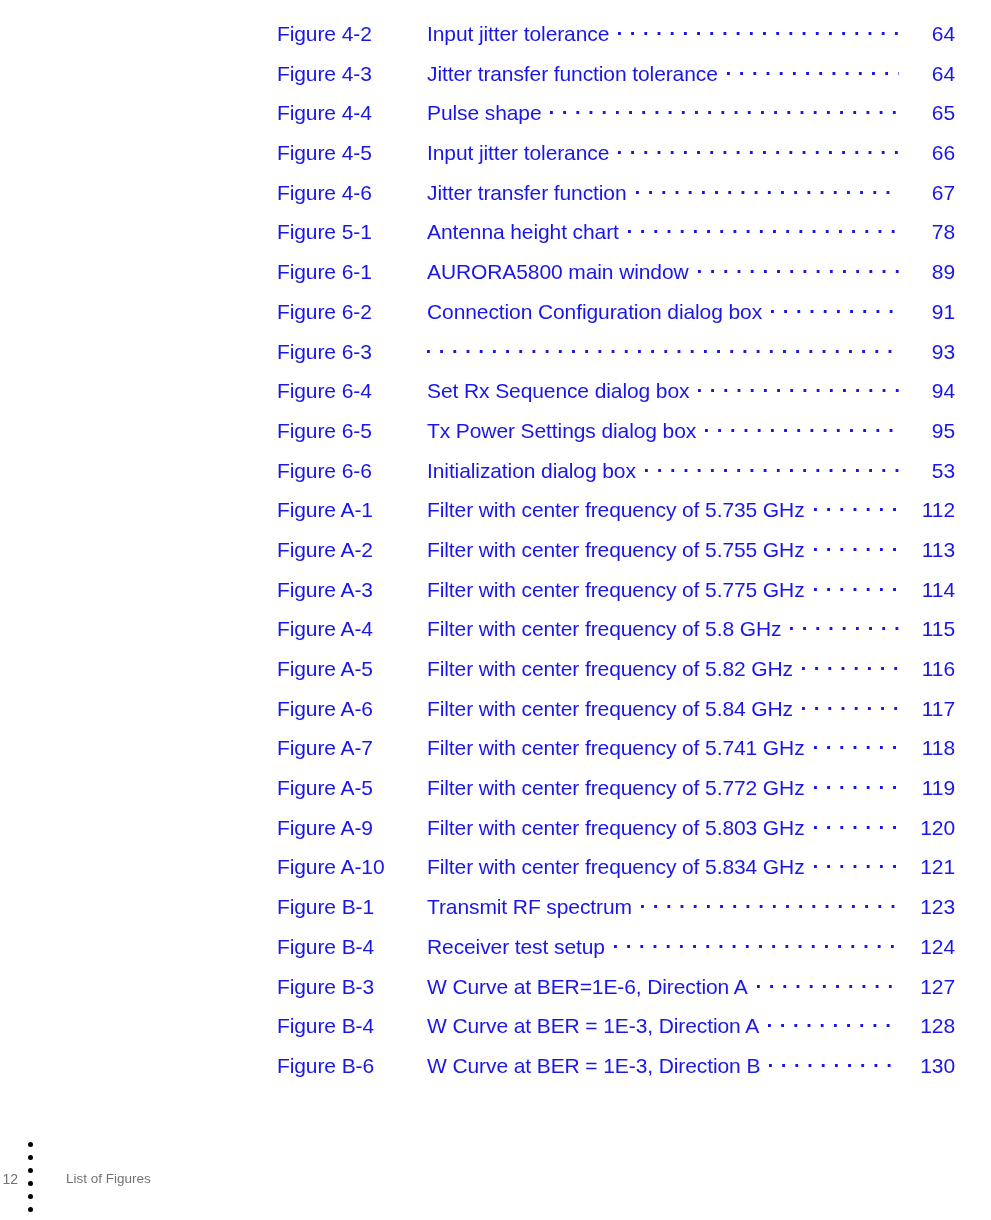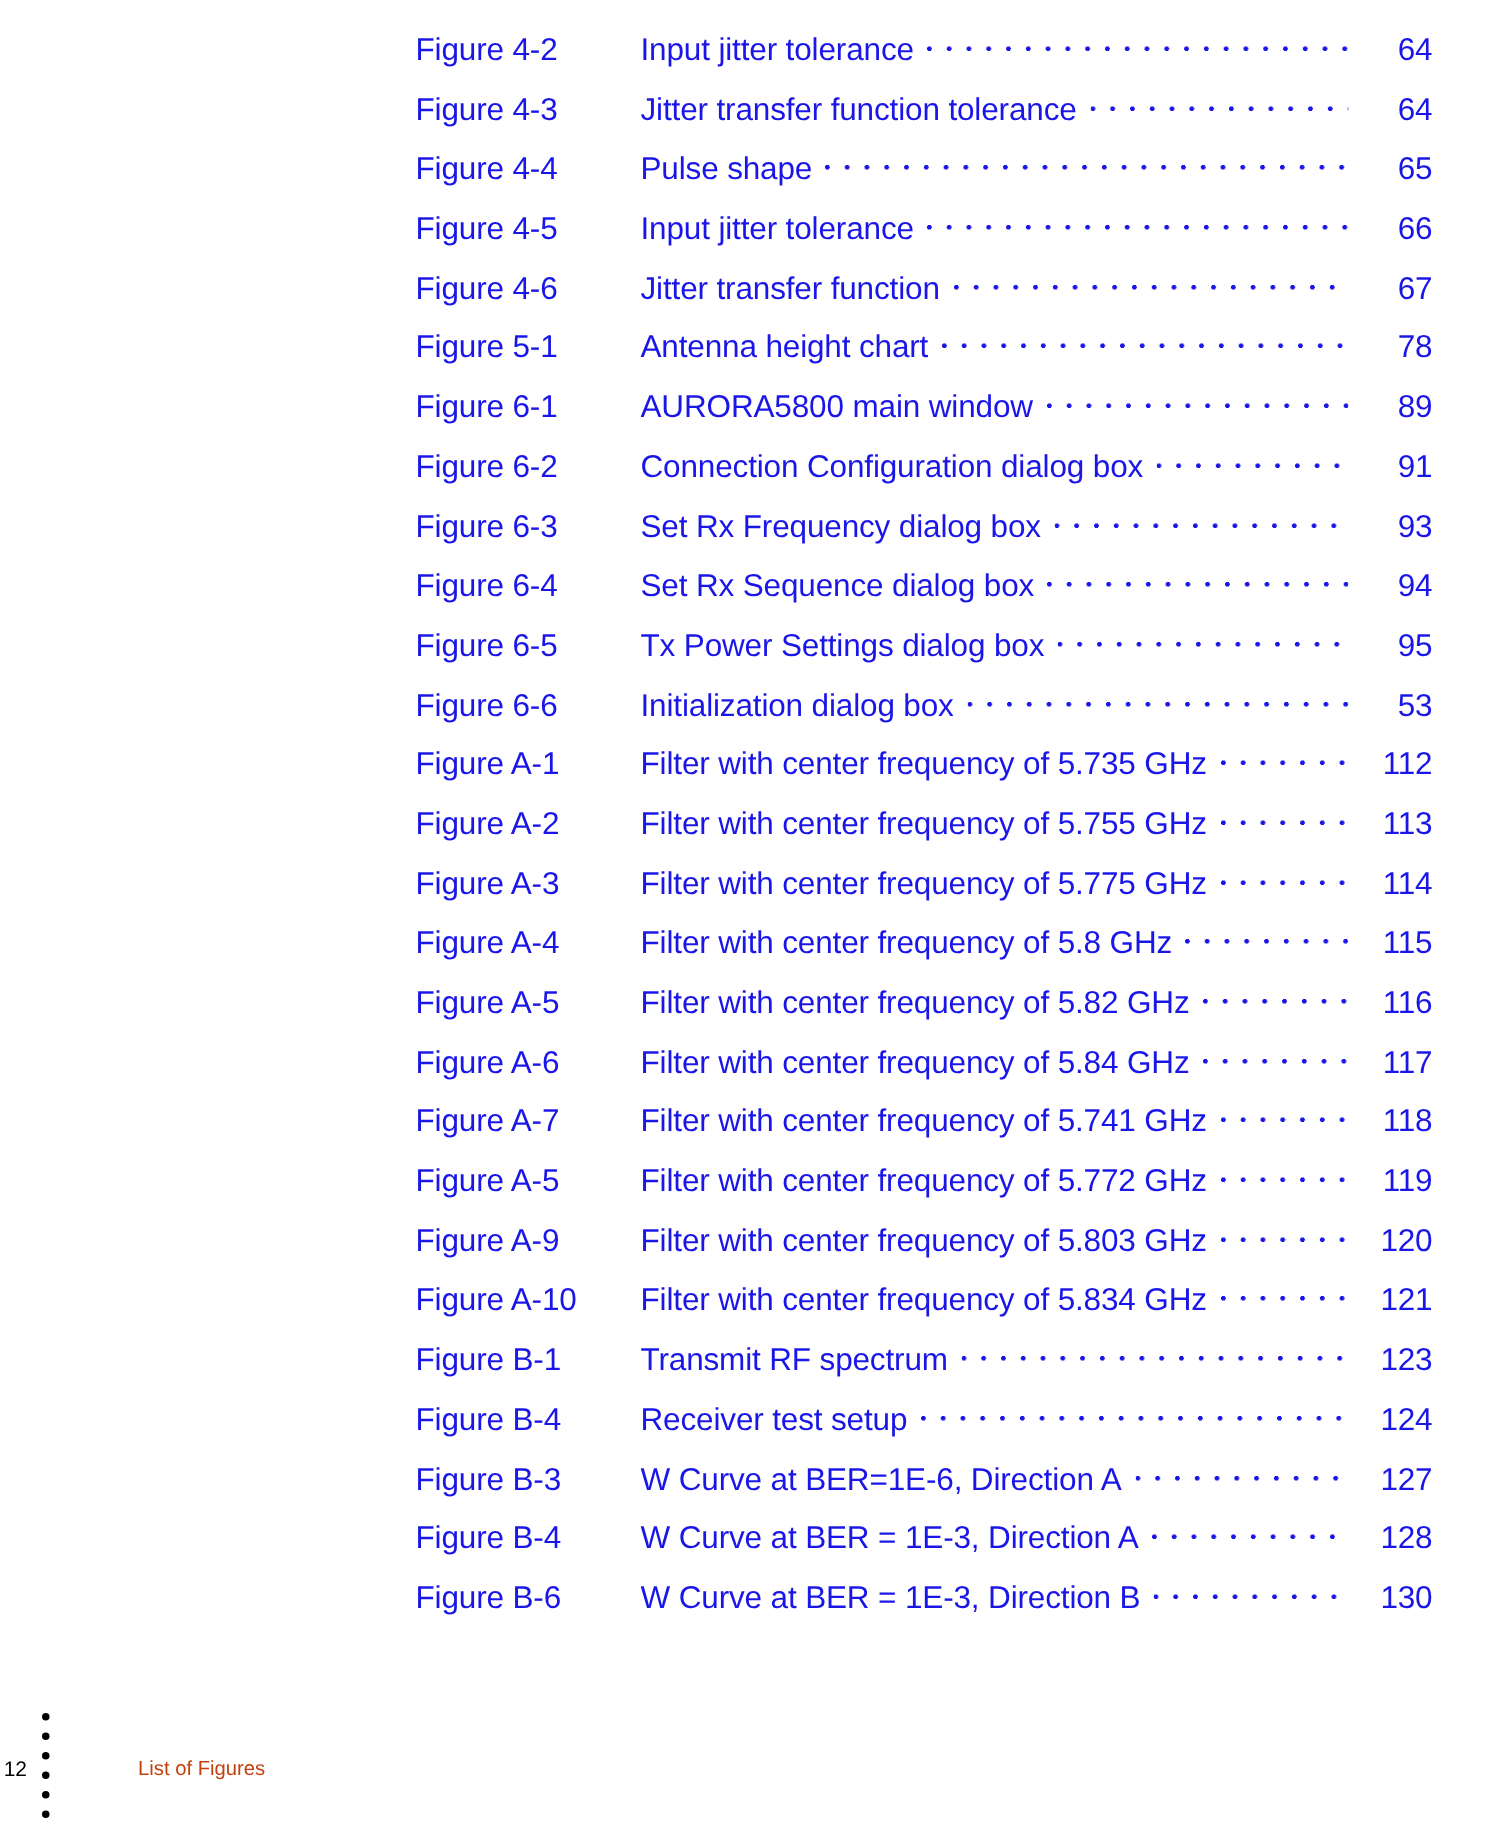--- a/index.html
+++ b/index.html
@@ -97,21 +97,21 @@
     height: 80px;
   }
 
   .footer-page-number {
     position: absolute;
     left: 0px;
     top: 30px;
     width: 18px;
     text-align: right;
     font-size: 14px;
-    color: #000000;
+    color: #737373;
     line-height: 18px;
   }
 
   .footer-dots {
     position: absolute;
     left: 28px;
     top: 2px;
     width: 8px;
     height: 74px;
   }
@@ -119,24 +119,24 @@
     display: block;
     width: 5px;
     height: 5px;
     border-radius: 50%;
     background: #000000;
     margin-bottom: 8px;
   }
 
   .footer-section-title {
     position: absolute;
-    left: 92px;
+    left: 66px;
     top: 30px;
     font-size: 13.5px;
-    color: #c2410c;
+    color: #737373;
     line-height: 18px;
   }
 </style>
 </head>
 <body>
 
 <div id="figure-list">
     <div class="fig-row" style="margin-top: -10px;">
       <div class="fig-label">Figure 4-2</div>
       <div class="fig-title-wrap">
@@ -197,21 +197,20 @@
       <div class="fig-label">Figure 6-2</div>
       <div class="fig-title-wrap">
         <span class="fig-title">Connection Configuration dialog box</span>
         <span class="fig-leader"></span>
         <span class="fig-page">91</span>
       </div>
     </div>
     <div class="fig-row">
       <div class="fig-label">Figure 6-3</div>
       <div class="fig-title-wrap">
-        <span class="fig-title">Set Rx Frequency dialog box</span>
         <span class="fig-leader"></span>
         <span class="fig-page">93</span>
       </div>
     </div>
     <div class="fig-row">
       <div class="fig-label">Figure 6-4</div>
       <div class="fig-title-wrap">
         <span class="fig-title">Set Rx Sequence dialog box</span>
         <span class="fig-leader"></span>
         <span class="fig-page">94</span>

